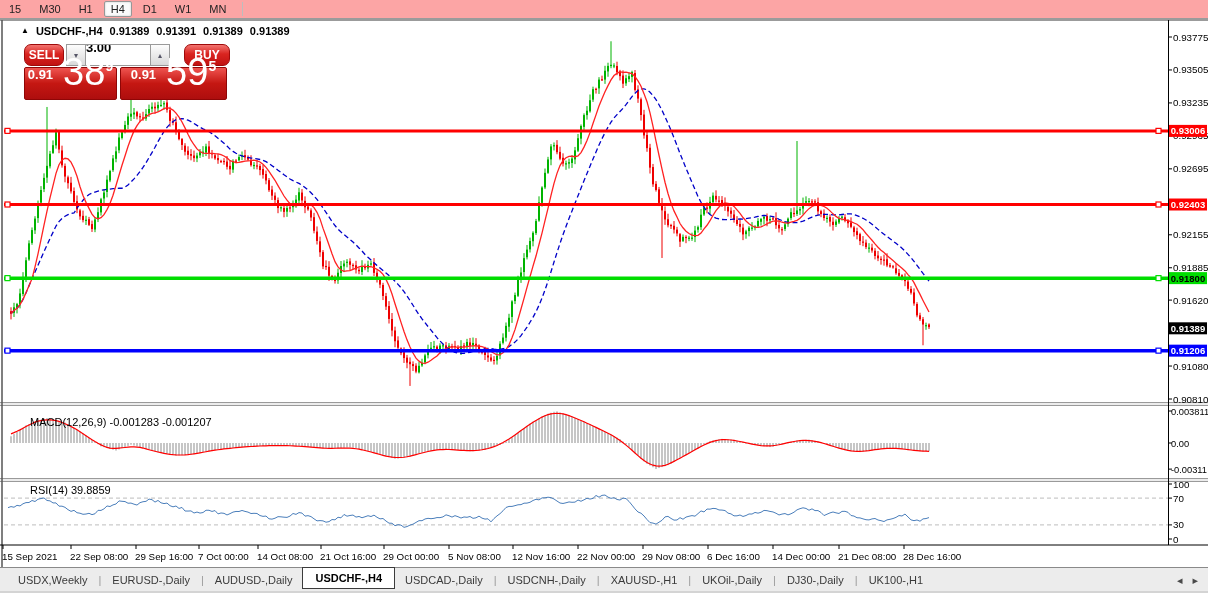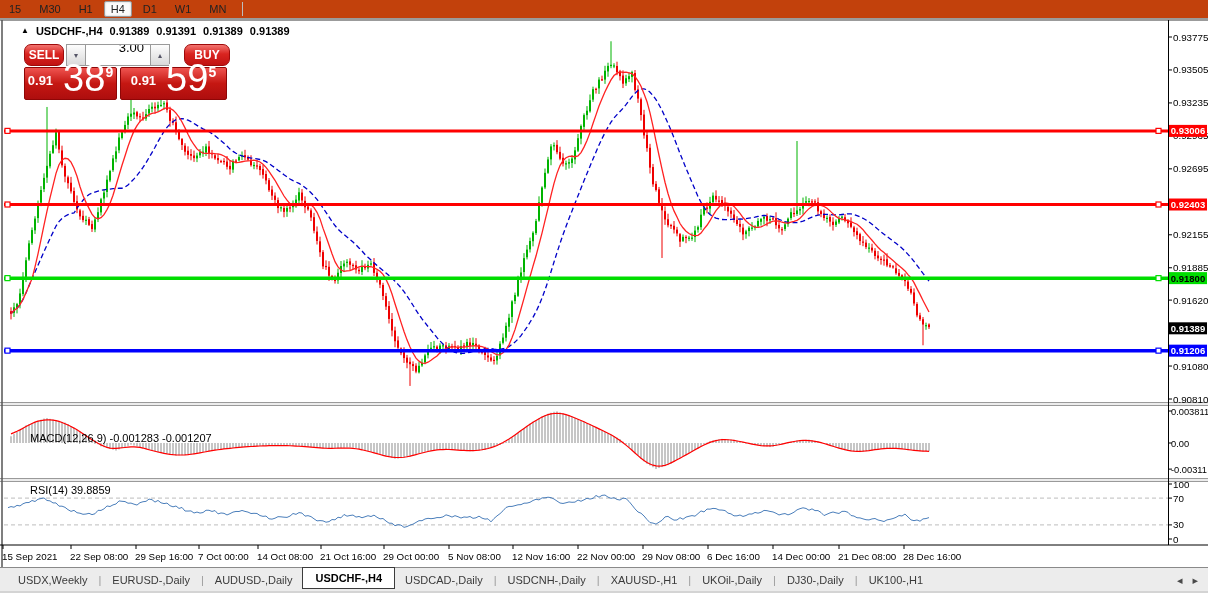--- a/index.html
+++ b/index.html
@@ -1,19 +1,19 @@
 <!DOCTYPE html>
 <html><head>
 <meta charset="utf-8">
 <style>
   html,body{margin:0;padding:0}
   body{width:1208px;height:593px;position:relative;overflow:hidden;background:#fff;
        font-family:"Liberation Sans",sans-serif;-webkit-font-smoothing:antialiased}
   
-  .toolbar{position:absolute;top:0;left:0;width:1208px;height:20px;background:#c2410c;
+  .toolbar{position:absolute;top:0;left:0;width:1208px;height:20px;background:#fca5a5;
            border-bottom:2px solid #9b9b9b;display:flex;align-items:center;box-sizing:border-box}
   .tf-btn{font-size:11px;color:#222;padding:1px 6px;margin:0 2px;border:1px solid transparent;
           border-radius:2px;cursor:default;white-space:nowrap}
   .tf-btn.active{background:#fbfbfb;border-color:#979797;box-shadow:inset 0 0 2px #c2c2c2}
   .tf-sep{width:1px;height:14px;background:#bdbdbd;margin:0 7px}
   
   #chart-canvas{position:absolute;left:0;top:20px}
   
   .chart-title{position:absolute;top:25px;left:21px;display:flex;align-items:center;gap:7px;
                font-size:11px;font-weight:bold;color:#000}
@@ -23,34 +23,34 @@
   .tw-row1{display:flex;height:22px}
   .btn-red{background:linear-gradient(#f37470,#d92420 45%,#c11312);border:1px solid #9e0a0a;
            color:#fff;font-weight:bold;font-size:12px;display:flex;align-items:center;
            justify-content:center;border-radius:7px;box-sizing:border-box}
   .sell-btn{width:40px}
   .buy-btn{width:46px;margin-left:14px}
   .spin{width:20px;background:linear-gradient(#fdfdfd,#d9d9d9);border:1px solid #9a9a9a;
         color:#556;font-size:8px;display:flex;align-items:center;justify-content:center;
         box-sizing:border-box}
   .vol{width:64px;height:22px;border:1px solid #9a9a9a;border-left:none;border-right:none;
-       font-family:"Liberation Sans",sans-serif;font-size:13px;font-weight:normal;color:#000;
-       text-align:right;padding:0 6px 15px 0;box-sizing:border-box;background:#fff;outline:none}
+       font-family:"Liberation Sans",sans-serif;font-size:13px;font-weight:bold;color:#000;
+       padding:0 6px 15px 0;box-sizing:border-box;background:#fff;outline:none}
   .tw-row2{display:flex;margin-top:1px;height:33px}
   .price-panel{background:linear-gradient(#ef5450,#c51712 50%,#ae0e0e);border:1px solid #8f0606;
                border-radius:2px;color:#fff;display:flex;align-items:flex-end;justify-content:center;
-               padding-bottom:7px;box-sizing:border-box}
+               padding-bottom:13px;box-sizing:border-box}
   .pp-sell{width:93px}
   .pp-buy{width:107px;margin-left:3px}
   .pp-small{font-size:13px;font-weight:bold;margin-bottom:4px}
   .pp-big{font-size:38px;font-weight:normal;line-height:27px;margin-left:10px}
   .pp-sup{font-size:14px;font-weight:bold;margin-bottom:12px}
   
   .ind-label{position:absolute;left:30px;font-size:11px;color:#000;white-space:nowrap}
-  #macd-label{top:432px}
+  #macd-label{top:416px}
   #rsi-label{top:484px}
   
   .tabbar{position:absolute;left:0;top:567px;width:1208px;height:26px;background:#ececec;
           border-top:1px solid #8a8a8a;border-bottom:2px solid #d4d4d4;display:flex;
           align-items:center;font-size:11px;color:#3a3a3a;box-sizing:border-box;padding-left:8px}
   .tab{padding:3px 10px;white-space:nowrap;cursor:default}
   .tab.active{background:#fff;border:1px solid #3c3c3c;font-weight:bold;margin-top:-3px;
               padding:4px 12px;position:relative;z-index:2;color:#000}
   .tab-sep{color:#9a9a9a;margin:0 1px}
   .tab-arrows{position:absolute;right:10px;top:6px;color:#4a4a4a;font-size:11px;display:flex;gap:10px}

